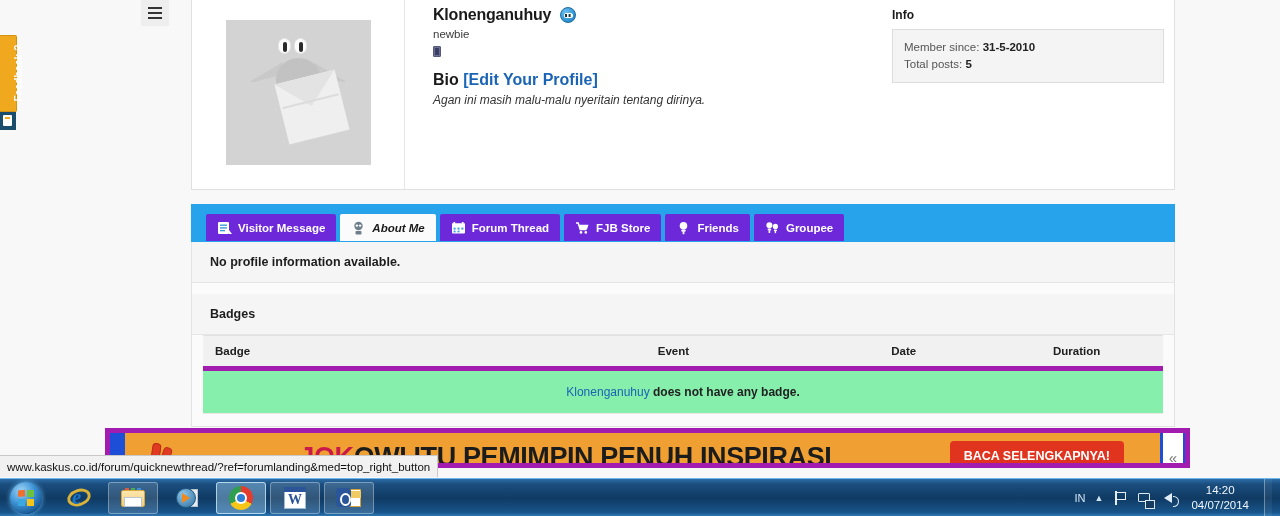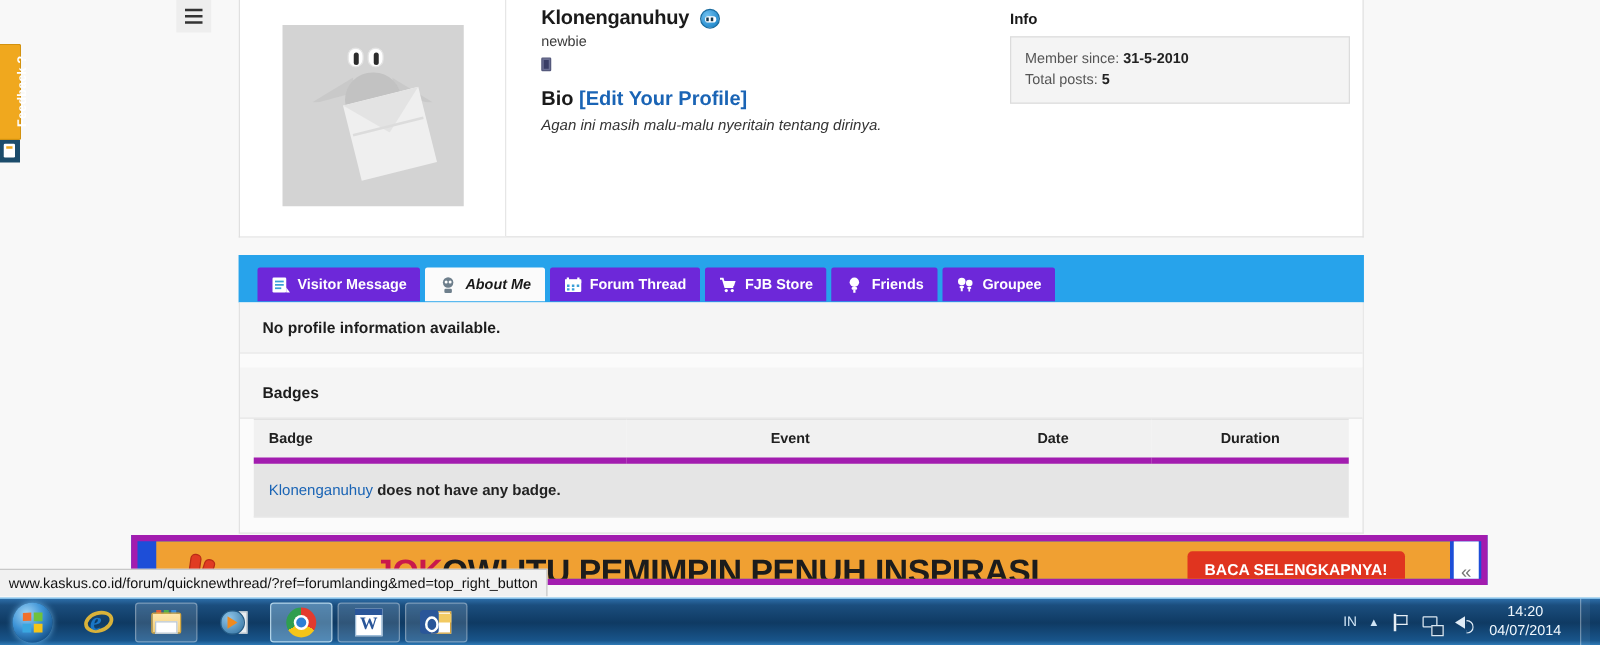--- a/index.html
+++ b/index.html
@@ -50,21 +50,21 @@
   #hamburger {
     position: absolute; left: 141px; top: 0px;
     width: 28px; height: 26px; background: #eeeeee;
     display: flex; flex-direction: column; justify-content: center;
     align-items: center; gap: 3px;
   }
   #hamburger b { display:block; width: 14px; height: 2px; background: #333; }
 
   
   #content {
-    position: absolute; left: 191px; top: 0px; width: 900px; border-radius: 11px;
+    position: absolute; left: 191px; top: 0px; width: 984px; border-radius: 11px;
   }
 
   
   .profile-card {
     display: flex; background: #fff;
     border: 1px solid #e0e0e0; border-top: none;
     height: 190px;
   }
   .avatar-cell {
     width: 213px; border-right: 1px solid #e6e6e6;
@@ -173,22 +173,22 @@
     background: #f5f5f5; border-bottom: 1px solid #e6e6e6;
   }
   .panel-gap { height: 11px; background:#fbfbfb; }
   table.badges { width: calc(100% - 22px); margin: 0 11px 12px 11px; border-collapse: collapse; }
   table.badges th {
     background: #f1f1f1; border-top:1px solid #e2e2e2; border-bottom:5px solid #a21caf;
     font-size: 11.5px; color:#202020; padding: 9px 12px; text-align: left;
   }
   table.badges th.c { text-align: center; }
   table.badges td {
-    padding: 14px 12px; font-size: 12px; color:#222; 
-    border-bottom: 1px solid #e8e8e8; background:#e5e5e5;
+    padding: 14px 12px; font-size: 12px; color:#222; text-align:center;
+    border-bottom: 1px solid #e8e8e8; background:#86efac;
   }
   table.badges td a { color: #1a64b5; text-decoration: none; }
 
   
   #ad-banner {
     position: absolute; left: 105px; top: 428px; width: 1085px; height: 40px;
     background: #1d4ed8; border: 5px solid #a21caf;
     display: flex; align-items: center; overflow: hidden;
   }
   #ad-inner {

